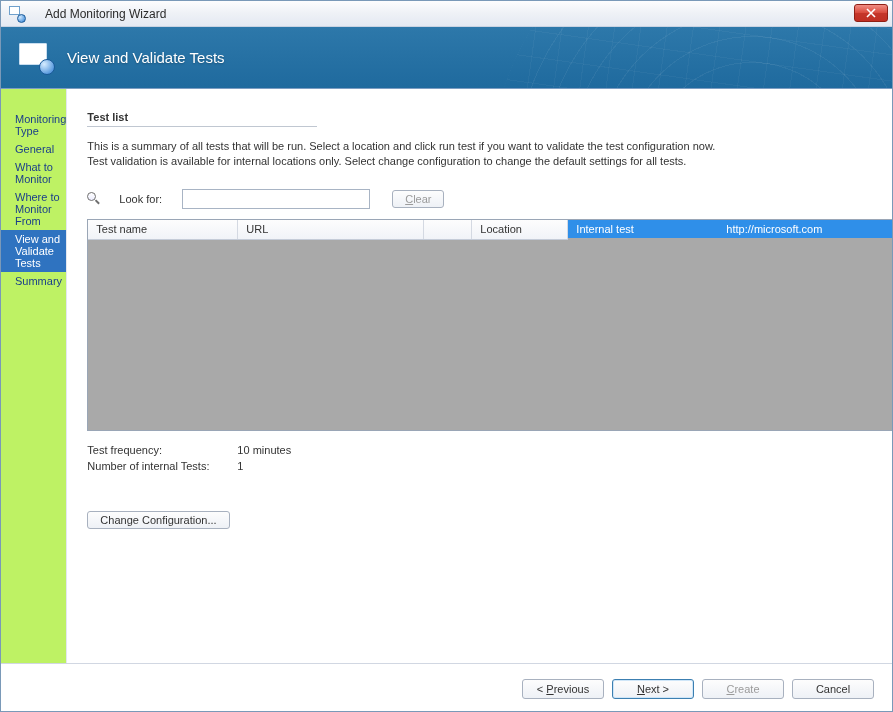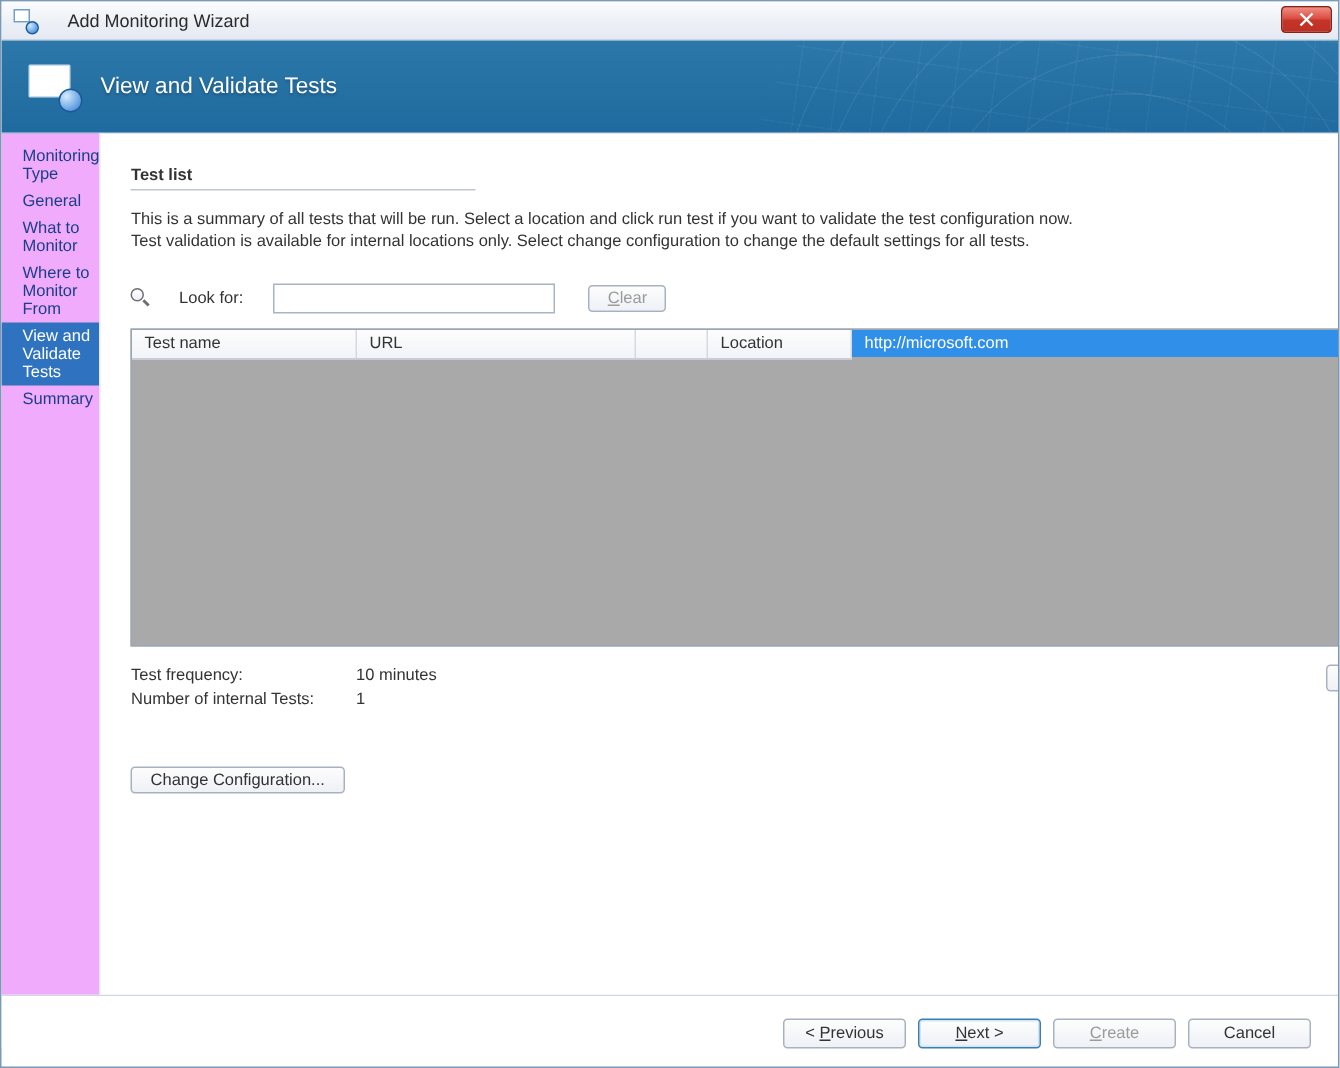--- a/index.html
+++ b/index.html
@@ -93,22 +93,22 @@
     position:relative; z-index:1;
   }
 
   
   .body {
     display:flex;
     height: calc(712px - 26px - 62px - 48px - 2px);
   }
   .sidebar {
     width: 226px;
-    background:#f0abfc;
-    padding-top: 6px;
+    background:#bef264;
+    padding-top: 21px;
   }
   .sidebar .item{
     padding: 3px 0 3px 14px;
     color:#1a3e8a;
     cursor: default;
   }
   .sidebar .item.selected{
     background:#2f73c0;
     color:#fff;
   }
@@ -283,20 +283,21 @@
     </div>
 
     <div class="grid-wrap">
       <div class="grid-header">
         <div class="col col-testname">Test name</div>
         <div class="col col-url">URL</div>
         <div class="col col-blank"></div>
         <div class="col col-location">Location</div>
       </div>
       <div class="grid-row">
+        <div class="cell col-testname">Internal test</div>
         <div class="cell col-url">http://microsoft.com</div>
         <div class="cell col-blank"></div>
         <div class="cell col-location"></div>
         <div class="cell col-agent">Servers</div>
       </div>
     </div>
 
     <div class="flex-spread" style="margin-top:12px;">
       <div class="row-cols">
         <div class="summary-labels">

